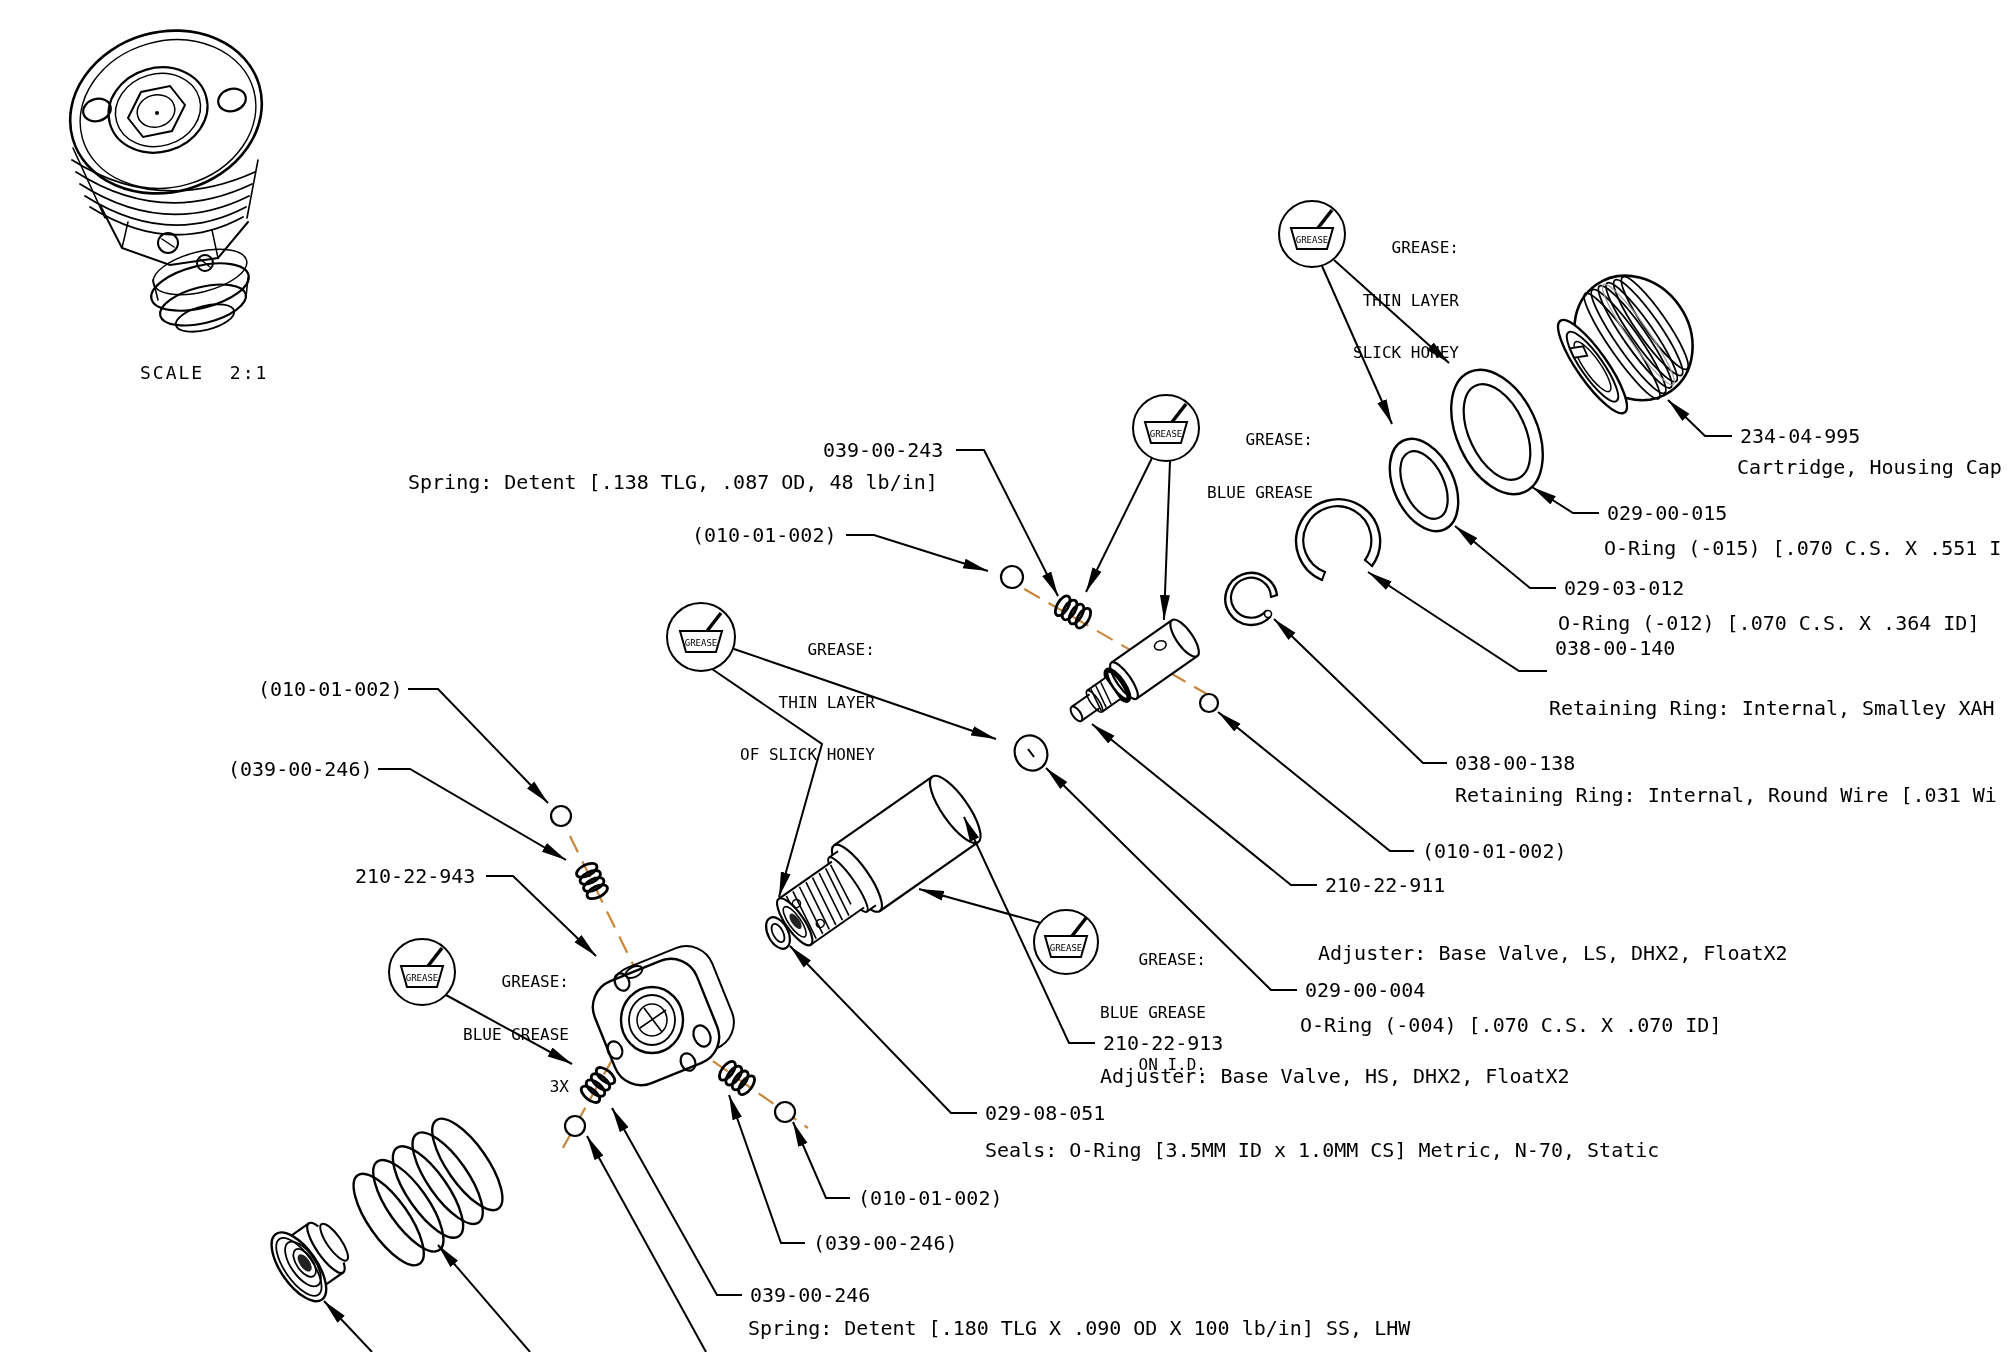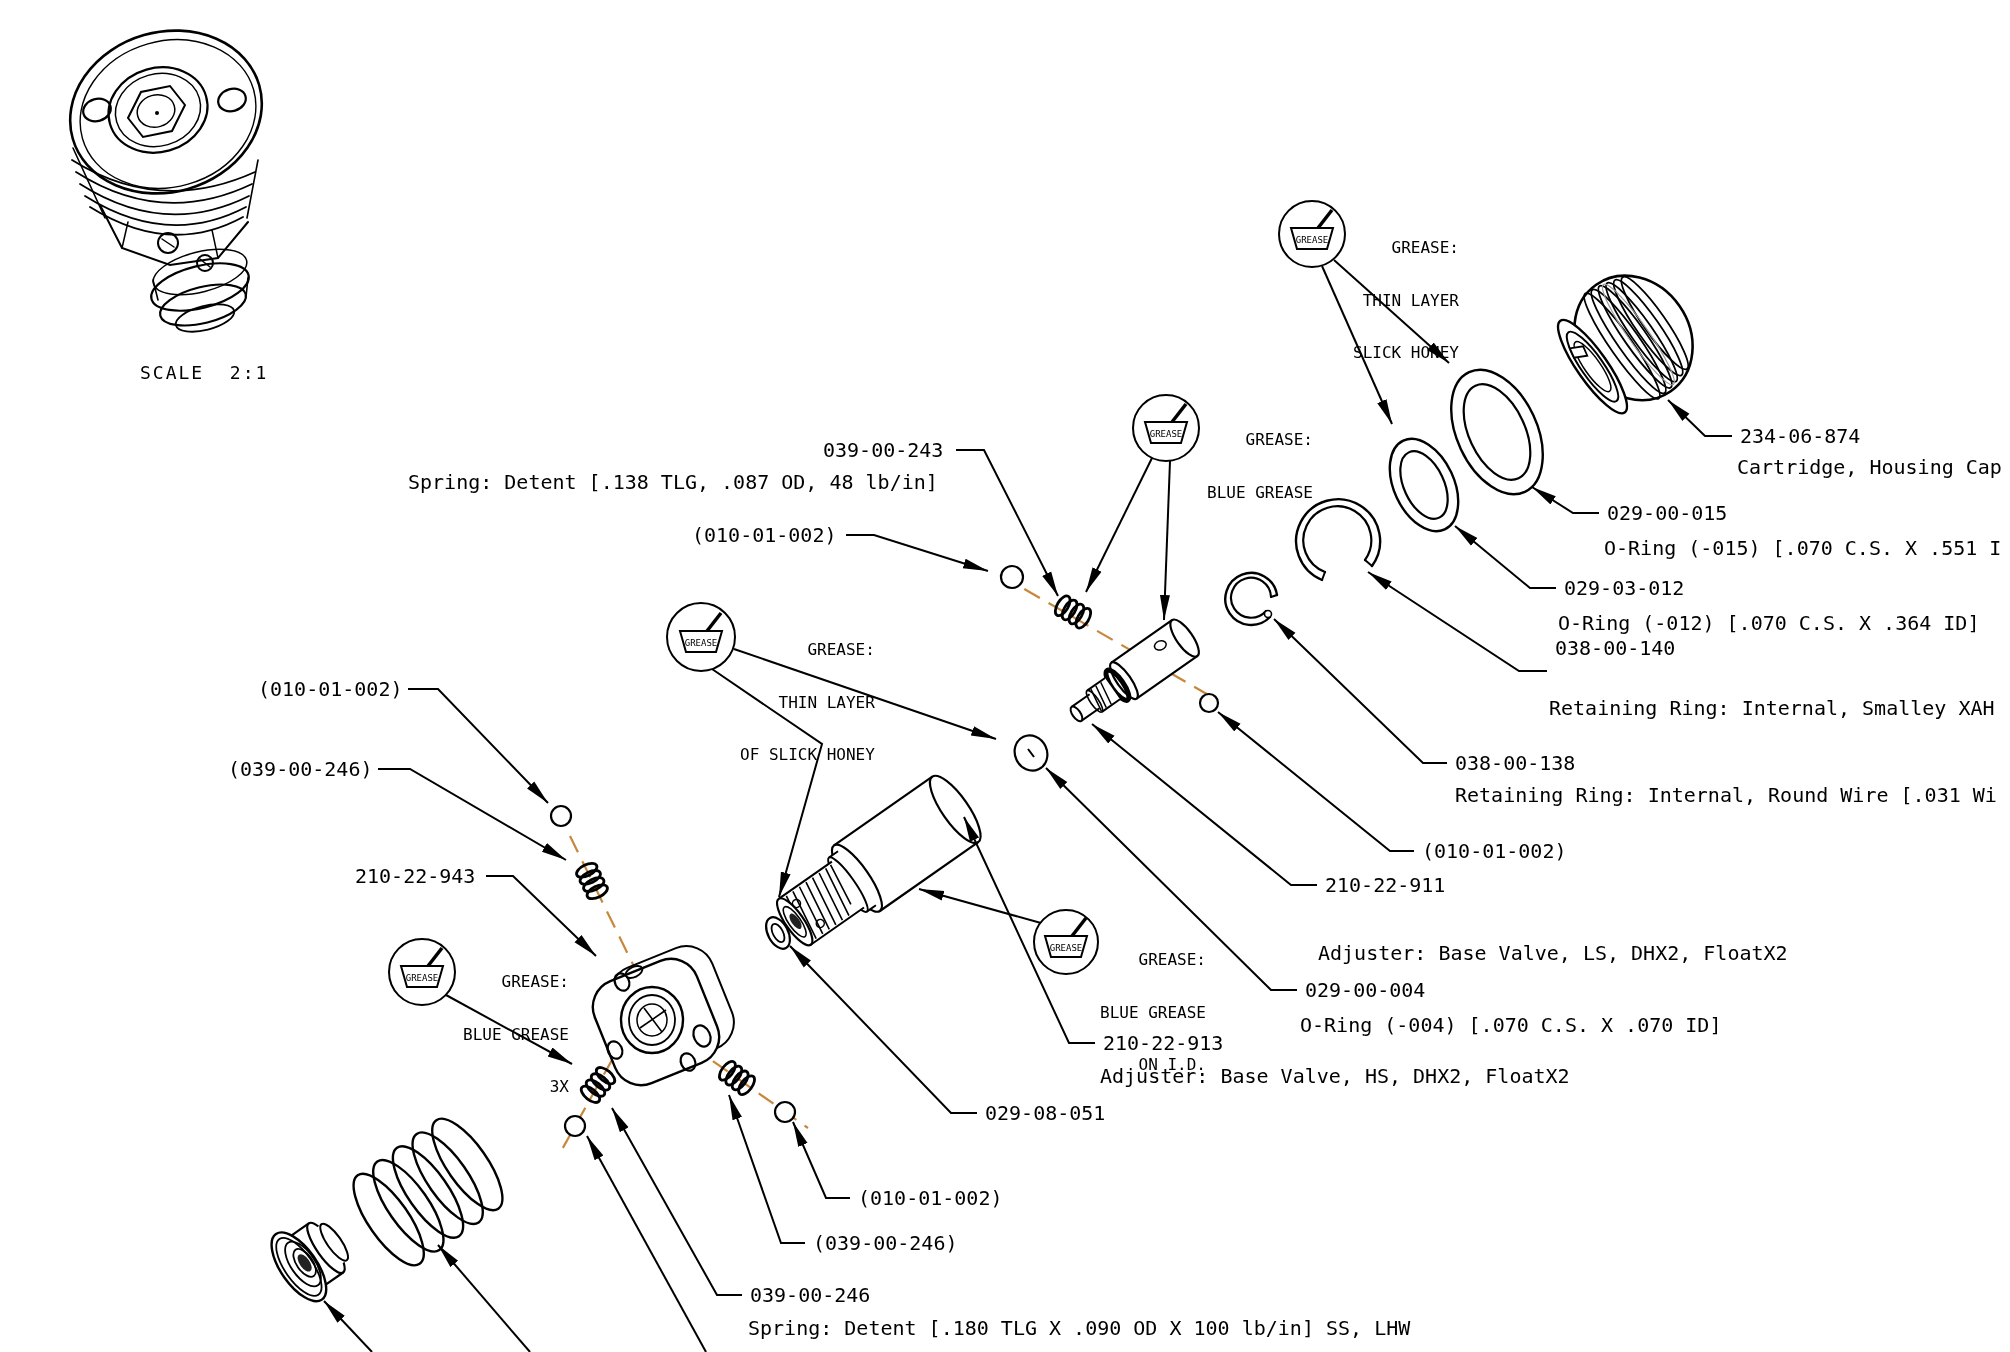--- a/index.html
+++ b/index.html
@@ -278,38 +278,39 @@
 </svg>
 
 <div class="scale" style="left:140px;top:362px">SCALE  2:1</div>
 
 <div class="lbl" style="left:823px;top:438px">039-00-243</div>
 <div class="lbl" style="left:408px;top:470px">Spring: Detent [.138 TLG, .087 OD, 48 lb/in]</div>
 <div class="lbl" style="left:692px;top:523px">(010-01-002)</div>
 <div class="lbl" style="left:258px;top:677px">(010-01-002)</div>
 <div class="lbl" style="left:228px;top:757px">(039-00-246)</div>
 <div class="lbl" style="left:355px;top:864px">210-22-943</div>
-<div class="lbl" style="left:1740px;top:424px">234-06-874</div>
+<div class="lbl" style="left:1740px;top:424px">234-04-995</div>
 <div class="lbl" style="left:1737px;top:455px">Cartridge, Housing Cap</div>
 <div class="lbl" style="left:1607px;top:501px">029-00-015</div>
 <div class="lbl" style="left:1604px;top:536px">O-Ring (-015) [.070 C.S. X .551 I</div>
 <div class="lbl" style="left:1564px;top:576px">029-03-012</div>
 <div class="lbl" style="left:1558px;top:611px">O-Ring (-012) [.070 C.S. X .364 ID]</div>
 <div class="lbl" style="left:1555px;top:636px">038-00-140</div>
 <div class="lbl" style="left:1549px;top:696px">Retaining Ring: Internal, Smalley XAH</div>
 <div class="lbl" style="left:1455px;top:751px">038-00-138</div>
 <div class="lbl" style="left:1455px;top:783px">Retaining Ring: Internal, Round Wire [.031 Wi</div>
 <div class="lbl" style="left:1422px;top:839px">(010-01-002)</div>
 <div class="lbl" style="left:1325px;top:873px">210-22-911</div>
 <div class="lbl" style="left:1318px;top:941px">Adjuster: Base Valve, LS, DHX2, FloatX2</div>
 <div class="lbl" style="left:1305px;top:978px">029-00-004</div>
 <div class="lbl" style="left:1300px;top:1013px">O-Ring (-004) [.070 C.S. X .070 ID]</div>
 <div class="lbl" style="left:1103px;top:1031px">210-22-913</div>
 <div class="lbl" style="left:1100px;top:1064px">Adjuster: Base Valve, HS, DHX2, FloatX2</div>
 <div class="lbl" style="left:985px;top:1101px">029-08-051</div>
+<div class="lbl" style="left:985px;top:1138px">Seals: O-Ring [3.5MM ID x 1.0MM CS] Metric, N-70, Static</div>
 <div class="lbl" style="left:858px;top:1186px">(010-01-002)</div>
 <div class="lbl" style="left:813px;top:1231px">(039-00-246)</div>
 <div class="lbl" style="left:750px;top:1283px">039-00-246</div>
 <div class="lbl" style="left:748px;top:1316px">Spring: Detent [.180 TLG X .090 OD X 100 lb/in] SS, LHW</div>
 
 <div class="gnote" style="left:1353px;top:204px">
   <div>GREASE:</div>
   <div>THIN LAYER</div>
   <div>SLICK HONEY</div>
 </div>

